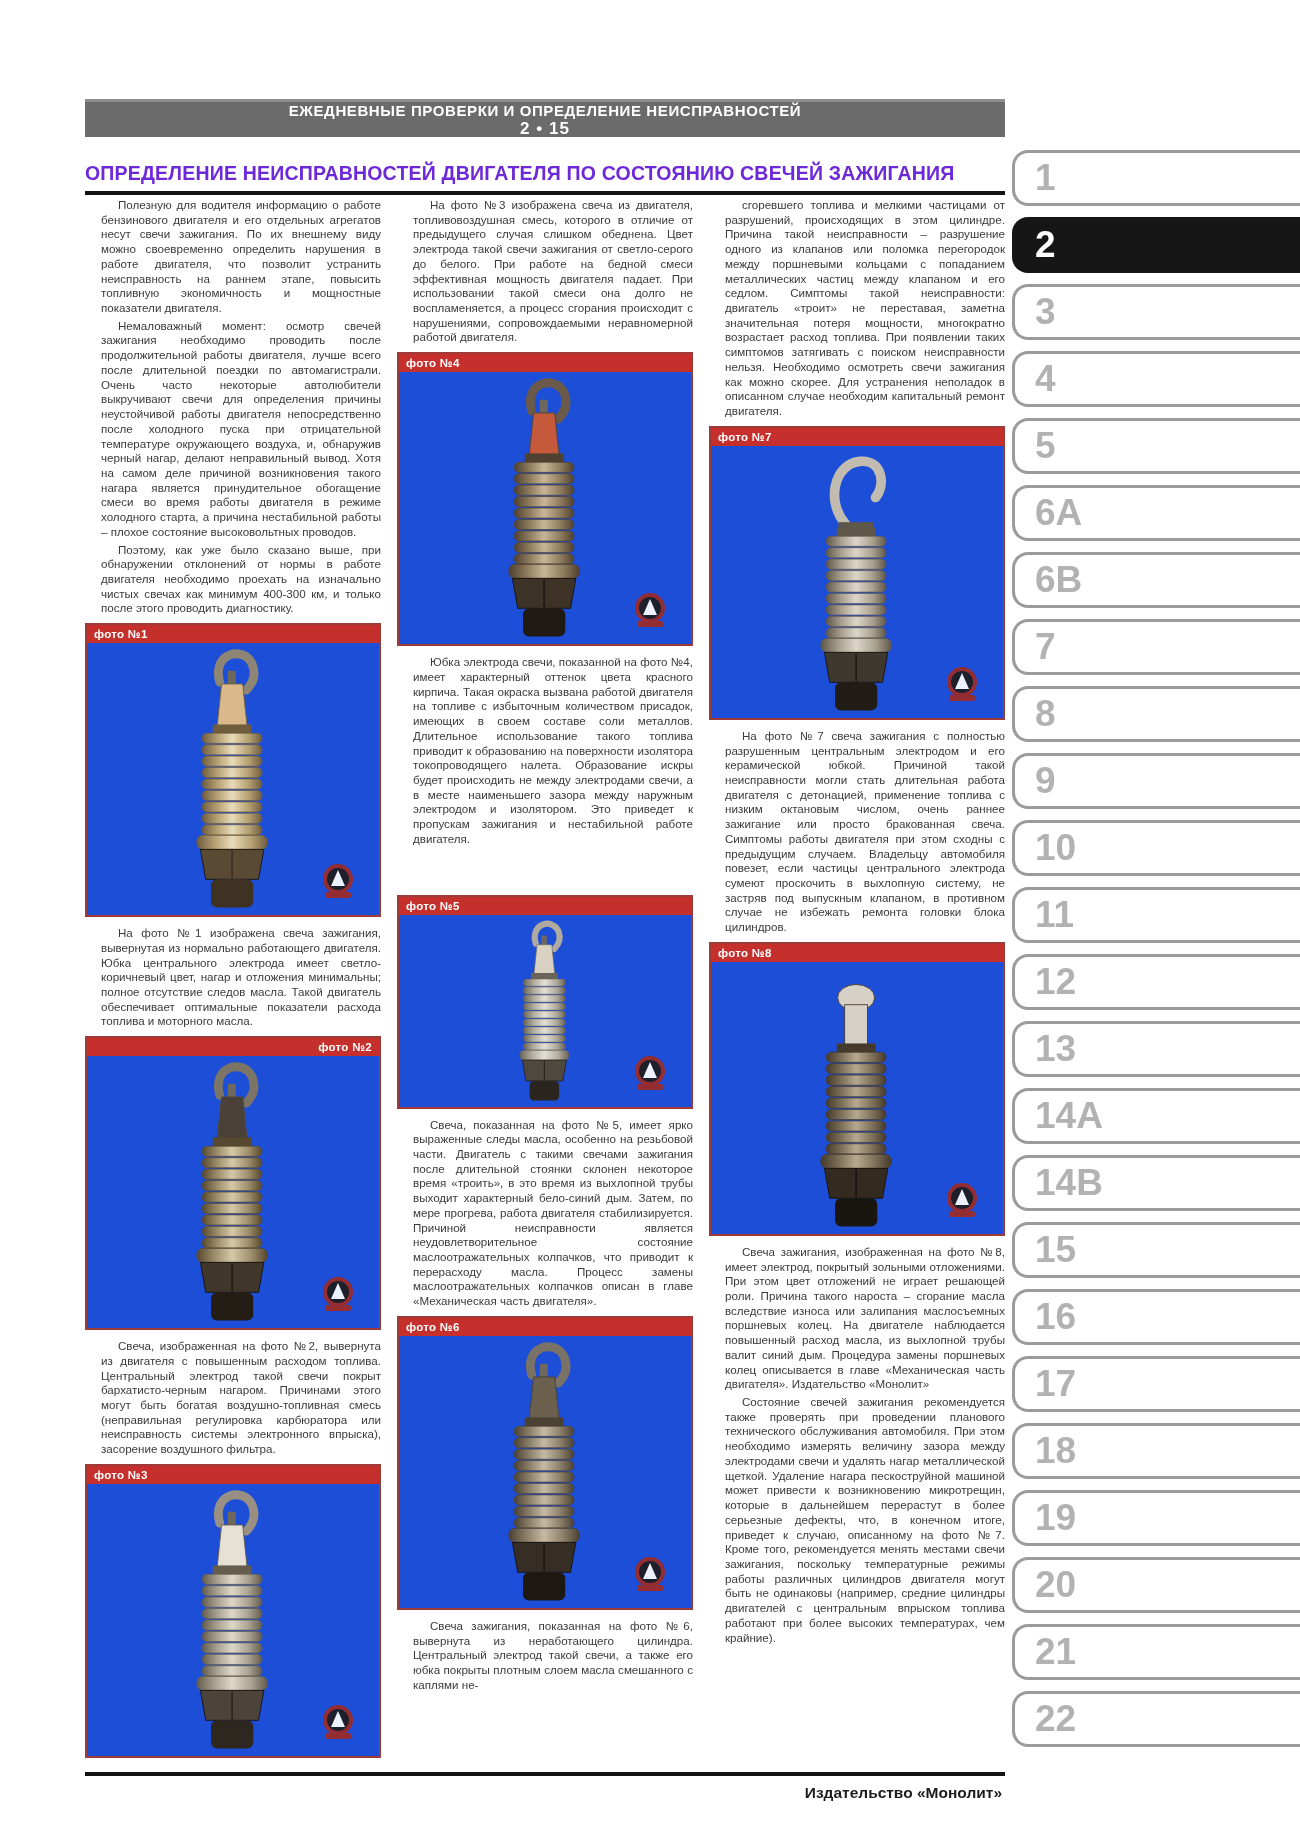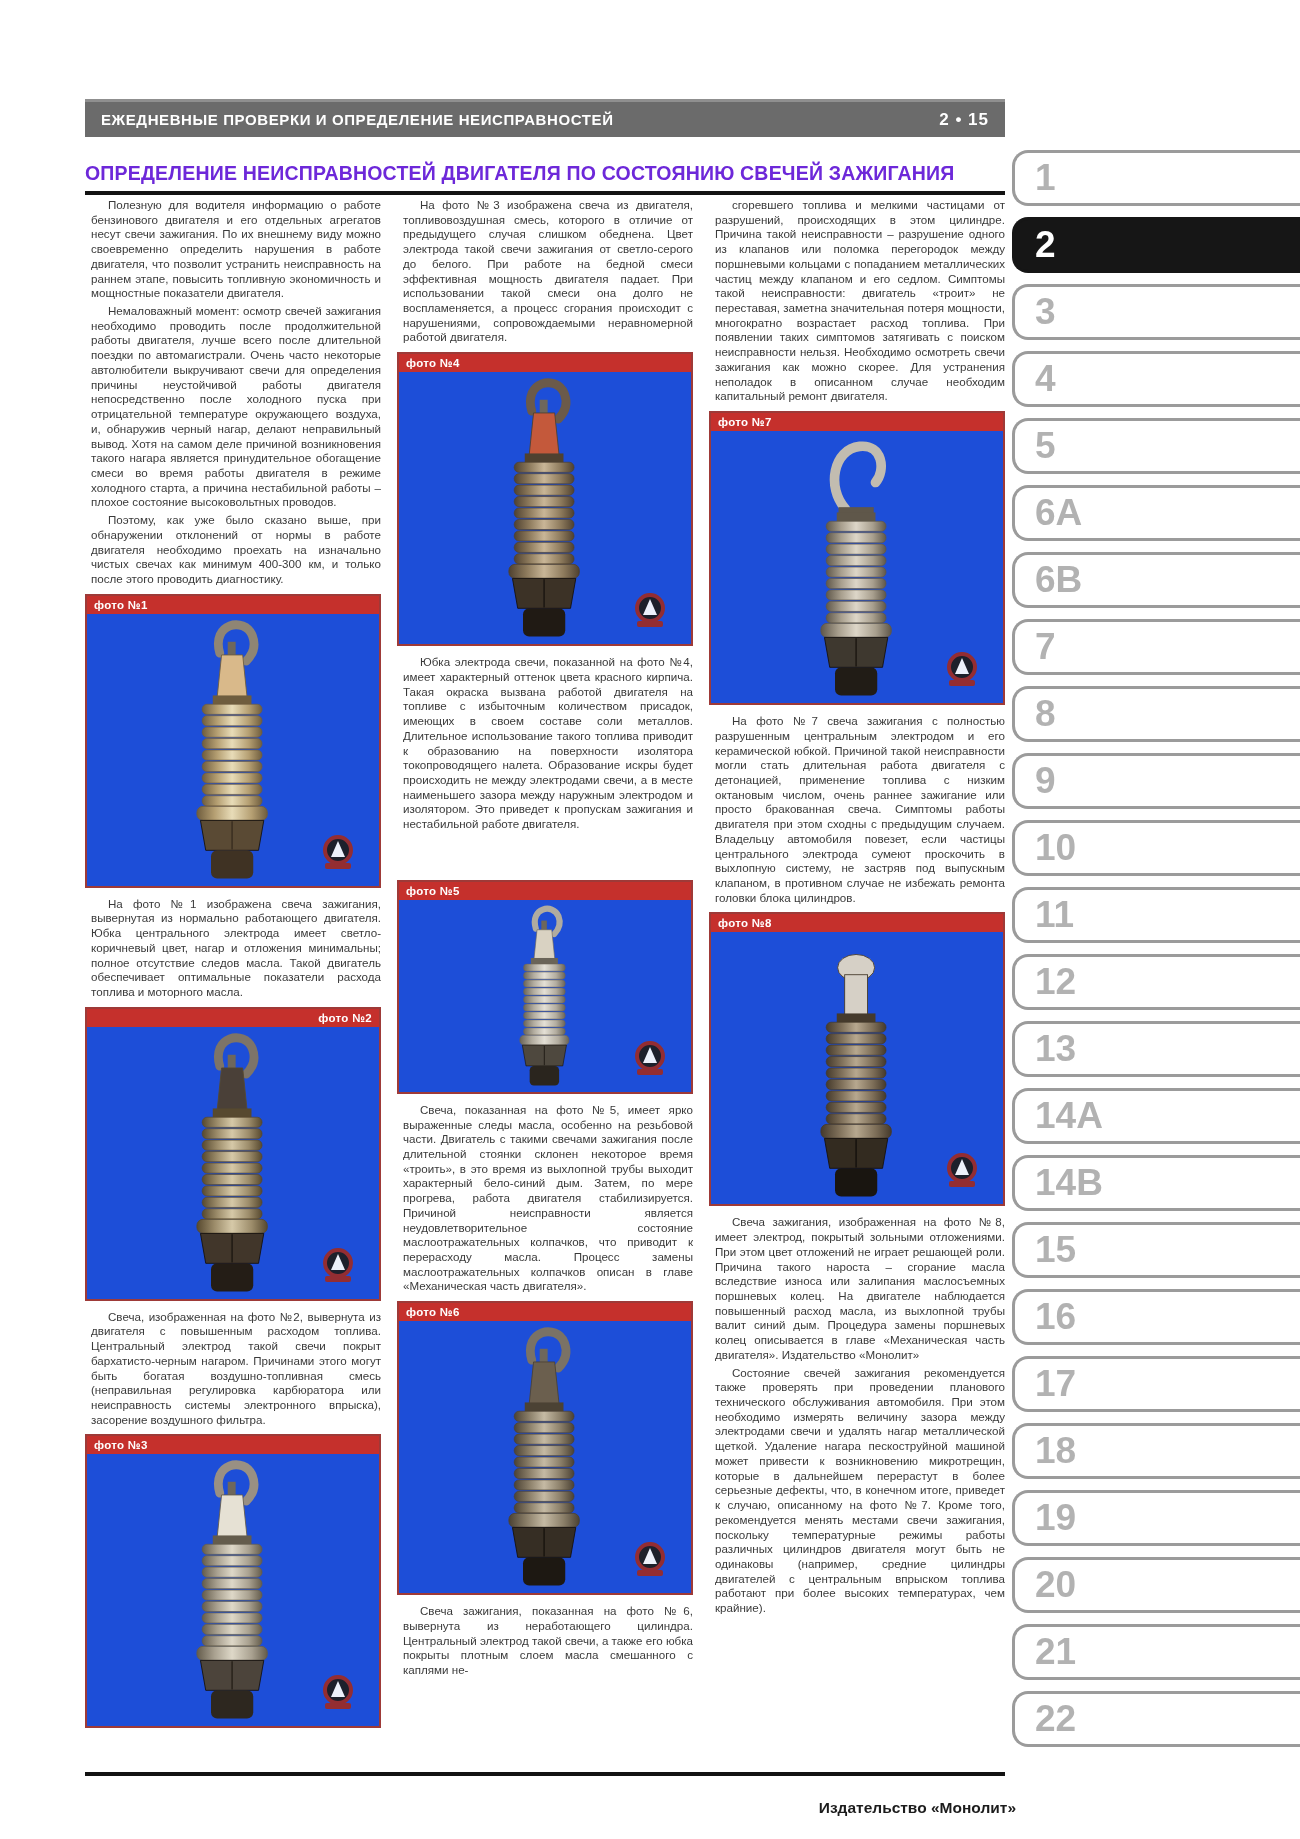--- a/index.html
+++ b/index.html
@@ -1,46 +1,46 @@
 <!DOCTYPE html>
 <html><head>
 <meta charset="utf-8">
 <style>
   html,body{margin:0;padding:0;background:#e9e9e9;}
   .page{position:relative;width:1300px;height:1839px;background:#ffffff;
         font-family:"Liberation Sans",sans-serif;overflow:hidden;margin:0 auto;}
   
   .header-bar{position:absolute;left:85px;top:99px;width:920px;height:38px;background:#6b6b6b;
     border-top:3px solid #8f8f8f;box-sizing:border-box;color:#fff;display:flex;align-items:center;
-    justify-content:space-between;padding:0 16px;font-weight:bold;font-size:15px;letter-spacing:.6px;}
+    justify-content:space-between;padding:0 16px;font-weight:bold;font-size:15px;letter-spacing:.6px;flex-direction:column;}
   .header-bar .pagenum{font-size:17px;letter-spacing:1px;}
   
   .page-title{position:absolute;left:85px;top:149px;width:920px;font-size:19.5px;font-weight:bold;
     color:#6d28d9;letter-spacing:.2px;border-bottom:4px solid #121212;padding-bottom:6px;box-sizing:border-box;}
   
   .content{position:absolute;left:85px;top:198px;width:920px;height:1566px;display:flex;gap:16px;overflow:hidden;}
   .col{width:296px;box-sizing:border-box;}
-  p.body{font-size:11.6px;line-height:1.27;text-align:justify;color:#3a3a3a;margin:0 0 3px 6px;text-indent:17px;}
+  p.body{font-size:11.6px;line-height:1.27;text-align:justify;color:#3a3a3a;margin:0 0 3px 16px;text-indent:17px;}
   
   .photo-box{margin:7px 0 9px 0;border:2px solid #9e3a38;background:#1d4ed8;box-sizing:border-box;}
   .photo-label{background:#c5302c;color:#ffffff;font-size:11.5px;font-weight:bold;padding:3px 7px;letter-spacing:.3px;}
   .photo-area{position:relative;height:272px;overflow:hidden;}
   .photo-area.short{height:192px;}
   .photo-area svg.plug{position:absolute;left:50%;top:4px;transform:translateX(-50%);height:calc(100% - 8px);}
   .watermark{position:absolute;right:24px;bottom:14px;width:34px;height:38px;opacity:.92;}
   
   .sidebar{position:absolute;left:1012px;top:150px;width:288px;}
   .tab{height:56px;margin-bottom:11px;border:3px solid #9b9b9b;border-right:none;
     border-radius:16px 0 0 16px;background:#ffffff;display:flex;align-items:center;
     padding-left:20px;box-sizing:border-box;font-weight:bold;font-size:37px;color:#b2b2b2;cursor:pointer;}
   .tab.active{background:#161616;border-color:#161616;color:#ffffff;}
   
   .footer-line{position:absolute;left:85px;top:1772px;width:920px;height:4px;background:#121212;}
-  .footer-text{position:absolute;left:96px;top:1784px;width:920px;text-align:right;
-    font-size:15.5px;font-weight:bold;color:#1c1c1c;margin-top:15px;}
+  .footer-text{position:absolute;left:82px;top:1784px;width:920px;text-align:right;
+    font-size:15.5px;font-weight:bold;color:#1c1c1c;}
 </style>
 </head>
 <body>
 
 <div class="page">
 
   <div class="header-bar">
     <span>ЕЖЕДНЕВНЫЕ ПРОВЕРКИ И ОПРЕДЕЛЕНИЕ НЕИСПРАВНОСТЕЙ</span>
     <span class="pagenum">2 • 15</span>
   </div>

